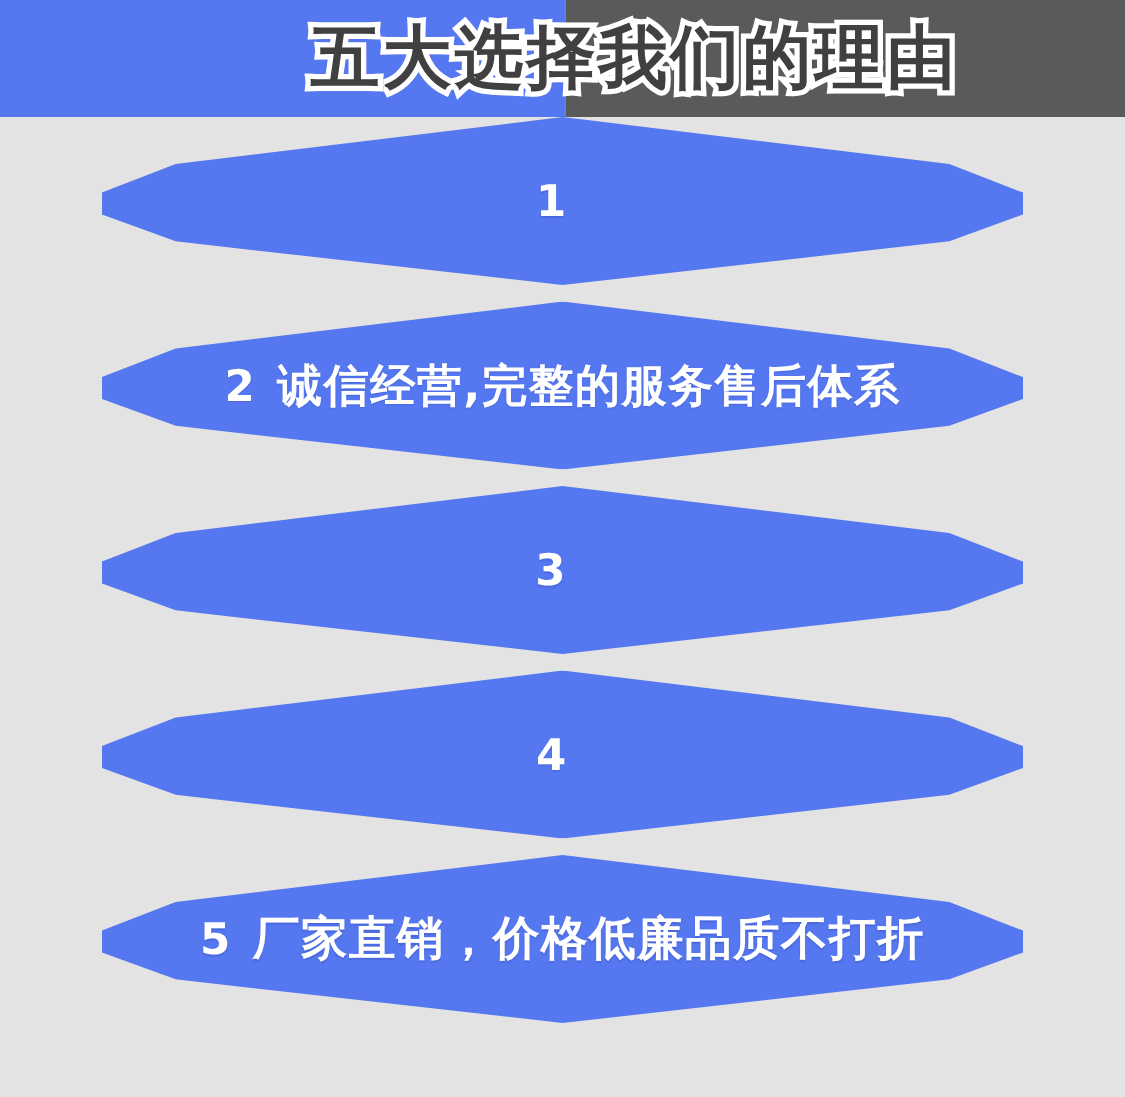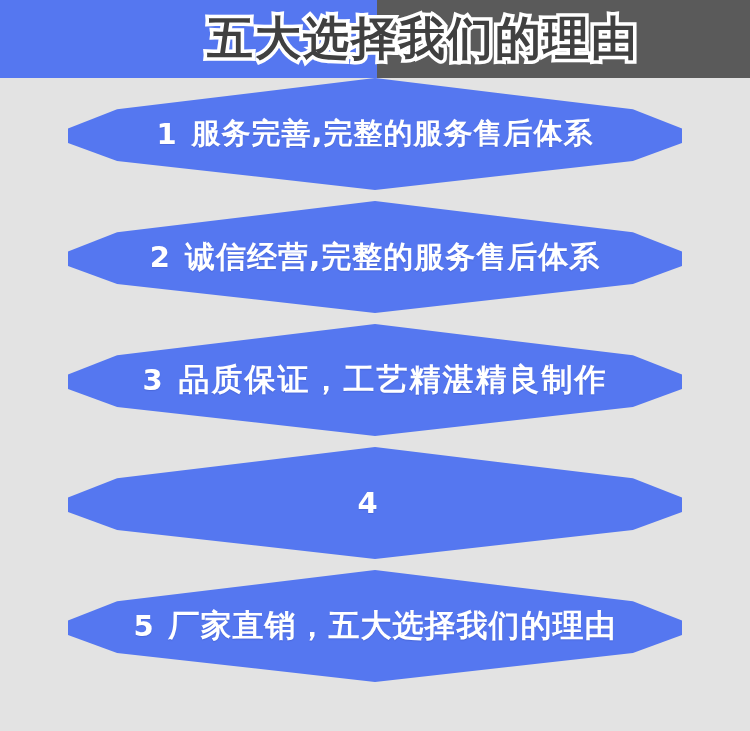--- a/index.html
+++ b/index.html
@@ -141,48 +141,46 @@
   <div id="header-bg-right"></div>
   <div id="header-title">五大选择我们的理由</div>
 </div>
 
 <div id="banner-list">
 
   <div class="banner" id="banner-1">
     <div class="banner-shape"></div>
     <div class="banner-text">
       <span class="banner-num">1</span>
-      <span>服务完善,完整的服务售后体系</span>
     </div>
   </div>
 
   <div class="banner" id="banner-2">
     <div class="banner-shape"></div>
     <div class="banner-text">
       <span class="banner-num">2</span>
       <span>诚信经营,完整的服务售后体系</span>
     </div>
   </div>
 
   <div class="banner" id="banner-3">
     <div class="banner-shape"></div>
     <div class="banner-text">
       <span class="banner-num">3</span>
-      <span>品质保证，工艺精湛精良制作</span>
     </div>
   </div>
 
   <div class="banner" id="banner-4">
     <div class="banner-shape"></div>
     <div class="banner-text">
       <span class="banner-num">4</span>
     </div>
   </div>
 
   <div class="banner" id="banner-5">
     <div class="banner-shape"></div>
     <div class="banner-text">
       <span class="banner-num">5</span>
-      <span>厂家直销，五大选择我们的理由</span>
+      <span>厂家直销，价格低廉品质不打折</span>
     </div>
   </div>
 
 </div>
 
 </body></html>

